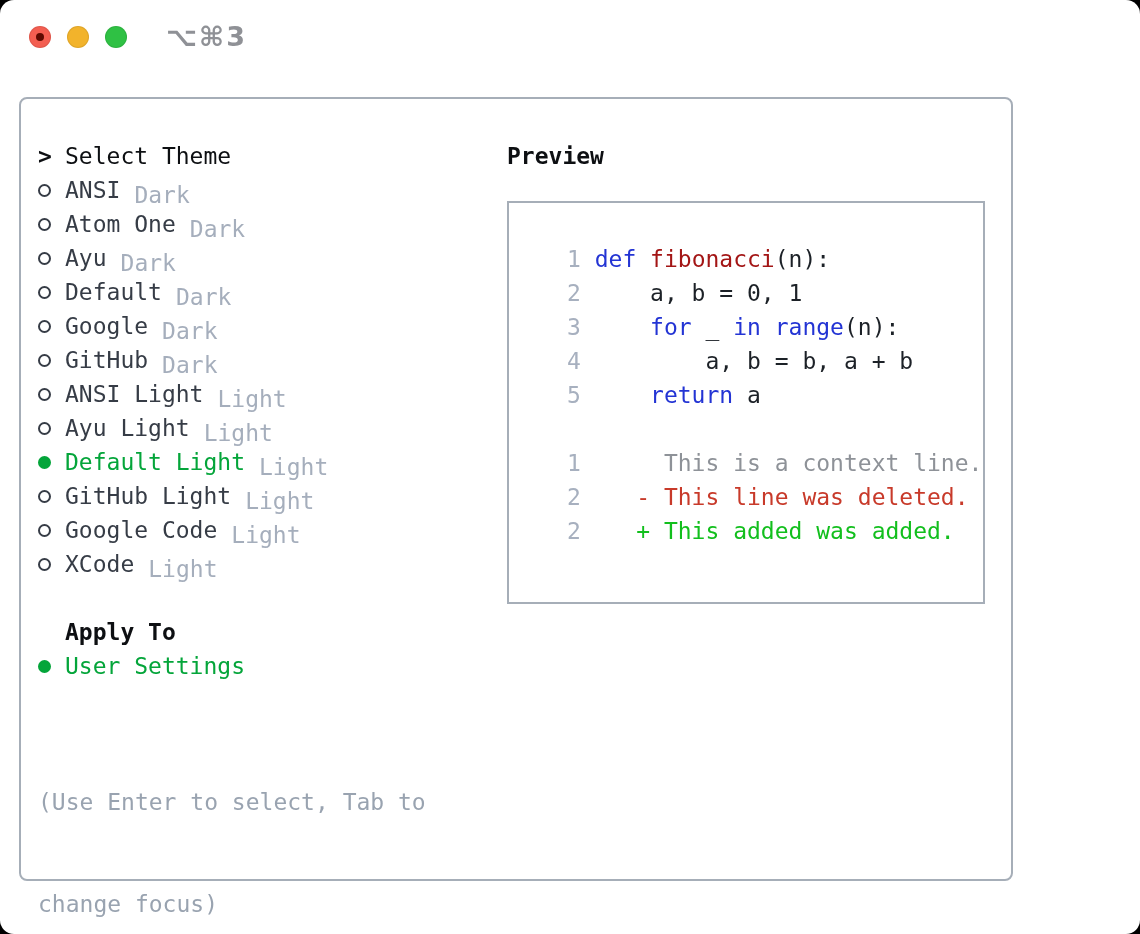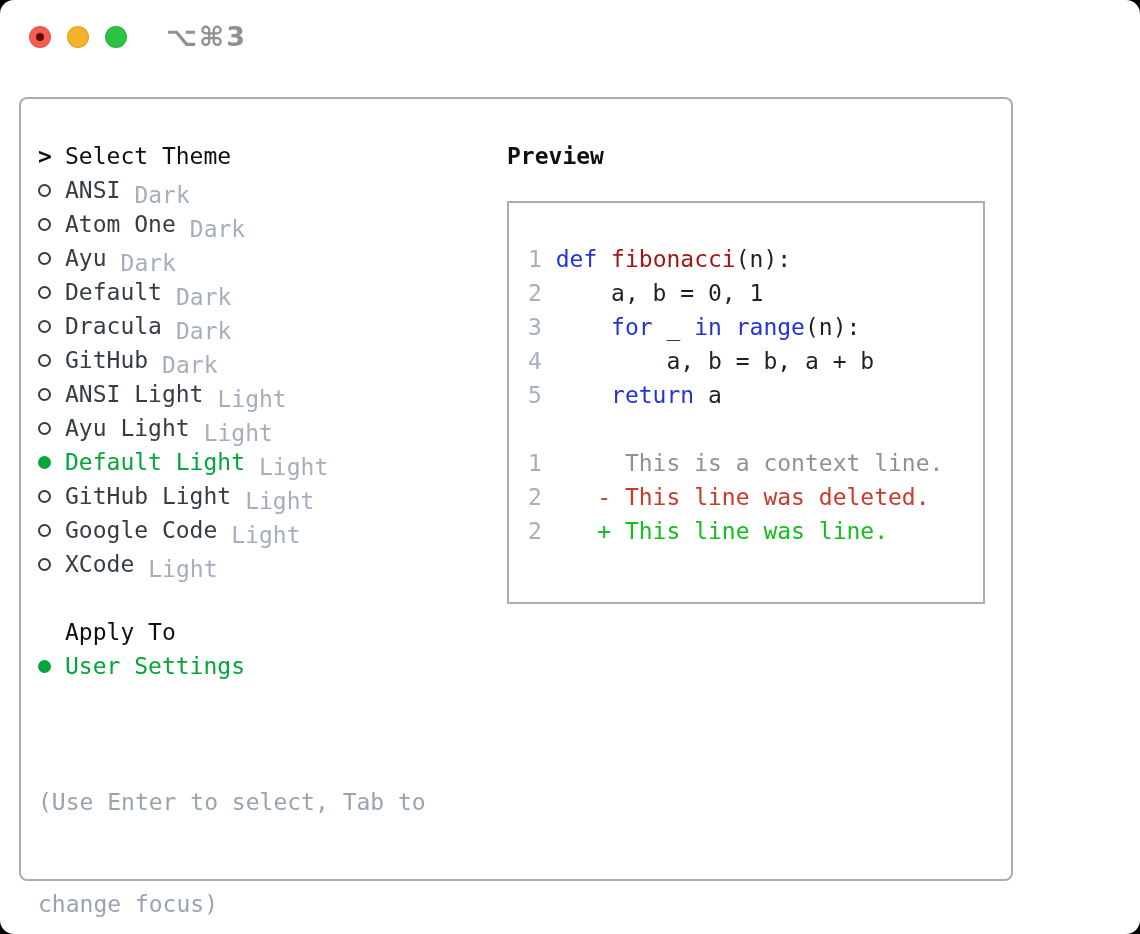--- a/index.html
+++ b/index.html
@@ -36,30 +36,30 @@
   .left-col{position:absolute;left:17px;top:40px;font-size:23px;}
   .row{display:flex;align-items:center;height:34px;white-space:pre;}
   .marker{width:27px;display:inline-flex;align-items:center;flex:none;
     color:var(--heading-text);font-weight:bold;}
   .dot{width:13px;height:13px;border:2px solid var(--item-text);border-radius:50%;
     box-sizing:border-box;}
   .dot.filled{background:var(--accent-green);border-color:var(--accent-green);}
   .name{color:var(--item-text);}
   .name.selected{color:var(--accent-green);}
   .row.heading .name{font-weight:normal;color:var(--heading-text);}
-  .row.subheading .name{font-weight:normal;color:var(--heading-text);}
+  .row.subheading .name{font-weight:bold;color:var(--heading-text);}
   .tag{color:var(--tag-gray);margin-left:14px;margin-top:9px;}
   .apply-block{margin-top:34px;}
   .hint{margin-top:34px;color:var(--hint-gray);line-height:34px;white-space:pre;}
   
   .right-col{position:absolute;left:486px;top:40px;font-size:23px;}
   .preview-heading{height:34px;line-height:34px;font-weight:bold;color:var(--heading-text);}
   .preview-box{margin-top:28px;width:478px;height:403px;box-sizing:border-box;
     border:2px solid var(--border-gray);padding:39px 0 0 19px;overflow:hidden;background:#fff;}
-  .cline{height:34px;line-height:34px;white-space:pre;}
+  .cline{height:34px;line-height:34px;white-space:pre;margin-left:39px;}
   .gutter{display:inline-block;width:2ch;color:var(--gutter-gray);}
   .c-plain{color:var(--plain-code);}
   .c-keyword{color:var(--keyword-blue);}
   .c-function{color:var(--function-red);}
   .c-context{color:var(--context-gray);}
   .c-deleted{color:var(--deleted-red);}
   .c-added{color:var(--added-green);}
 </style>
 </head>
 <body>
@@ -78,21 +78,21 @@
     <div class="left-col">
       <div class="row heading">
         <span class="marker">&gt;</span>
         <span class="name">Select Theme</span>
       </div>
       <div id="theme-list">
           <div class="row"><span class="marker"><span class="dot"></span></span><span class="name">ANSI</span><span class="tag">Dark</span></div>
           <div class="row"><span class="marker"><span class="dot"></span></span><span class="name">Atom One</span><span class="tag">Dark</span></div>
           <div class="row"><span class="marker"><span class="dot"></span></span><span class="name">Ayu</span><span class="tag">Dark</span></div>
           <div class="row"><span class="marker"><span class="dot"></span></span><span class="name">Default</span><span class="tag">Dark</span></div>
-          <div class="row"><span class="marker"><span class="dot"></span></span><span class="name">Dracula</span><span class="tag">Dark</span></div>
+          <div class="row"><span class="marker"><span class="dot"></span></span><span class="name">Google</span><span class="tag">Dark</span></div>
           <div class="row"><span class="marker"><span class="dot"></span></span><span class="name">GitHub</span><span class="tag">Dark</span></div>
           <div class="row"><span class="marker"><span class="dot"></span></span><span class="name">ANSI Light</span><span class="tag">Light</span></div>
           <div class="row"><span class="marker"><span class="dot"></span></span><span class="name">Ayu Light</span><span class="tag">Light</span></div>
           <div class="row"><span class="marker"><span class="dot filled"></span></span><span class="name selected">Default Light</span><span class="tag">Light</span></div>
           <div class="row"><span class="marker"><span class="dot"></span></span><span class="name">GitHub Light</span><span class="tag">Light</span></div>
           <div class="row"><span class="marker"><span class="dot"></span></span><span class="name">Google Code</span><span class="tag">Light</span></div>
           <div class="row"><span class="marker"><span class="dot"></span></span><span class="name">XCode</span><span class="tag">Light</span></div>
         </div>
 
       <div class="apply-block">
@@ -115,18 +115,18 @@
       <div class="preview-heading">Preview</div>
       <div class="preview-box" id="preview-box">
           <div class="cline"><span class="gutter">1</span><span class="c-keyword">def</span><span class="c-plain"> </span><span class="c-function">fibonacci</span><span class="c-plain">(n):</span></div>
           <div class="cline"><span class="gutter">2</span><span class="c-plain">    a, b = 0, 1</span></div>
           <div class="cline"><span class="gutter">3</span><span class="c-plain">    </span><span class="c-keyword">for</span><span class="c-plain"> _ </span><span class="c-keyword">in</span><span class="c-plain"> </span><span class="c-keyword">range</span><span class="c-plain">(n):</span></div>
           <div class="cline"><span class="gutter">4</span><span class="c-plain">        a, b = b, a + b</span></div>
           <div class="cline"><span class="gutter">5</span><span class="c-plain">    </span><span class="c-keyword">return</span><span class="c-plain"> a</span></div>
           <div class="cline"><span class="gutter"></span></div>
           <div class="cline"><span class="gutter">1</span><span class="c-context">     This is a context line.</span></div>
           <div class="cline"><span class="gutter">2</span><span class="c-plain">   </span><span class="c-deleted">- This line was deleted.</span></div>
-          <div class="cline"><span class="gutter">2</span><span class="c-plain">   </span><span class="c-added">+ This line was line.</span></div>
+          <div class="cline"><span class="gutter">2</span><span class="c-plain">   </span><span class="c-added">+ This added was added.</span></div>
         </div>
     </div>
 
   </div>
 </div>
 
 </body></html>

